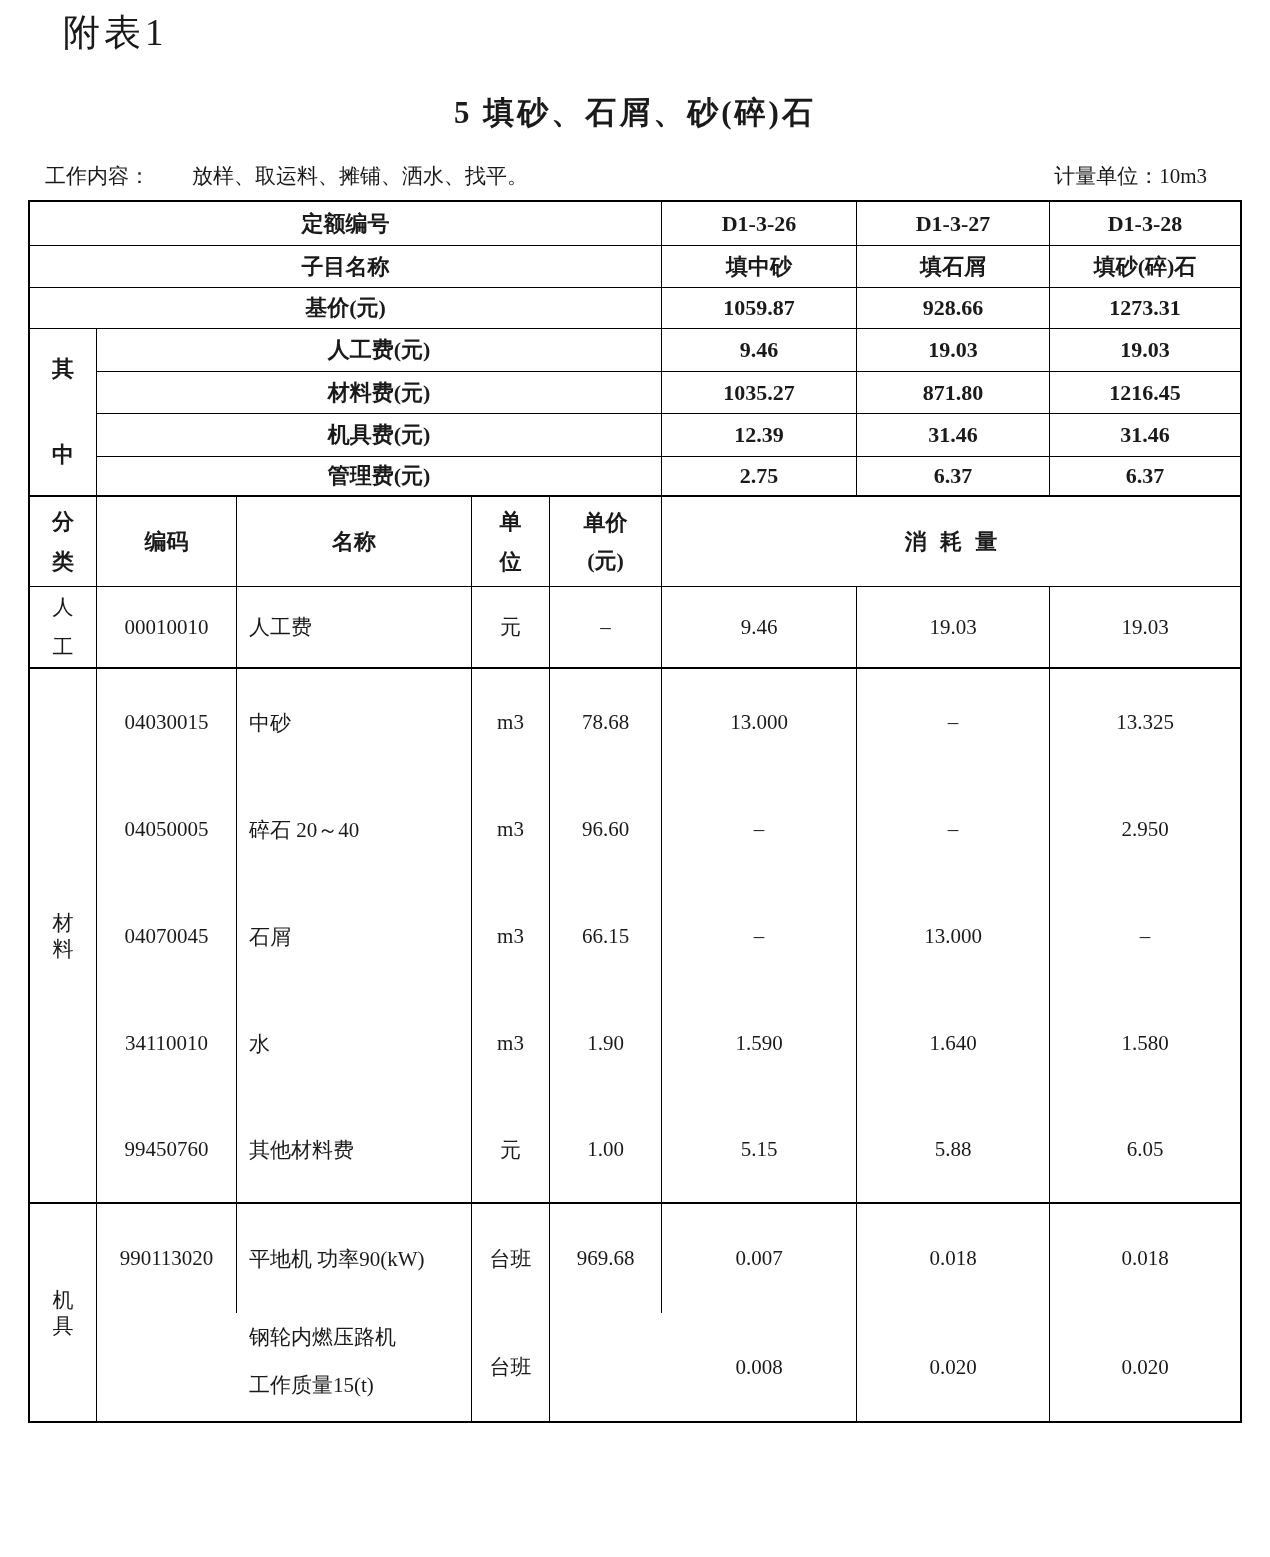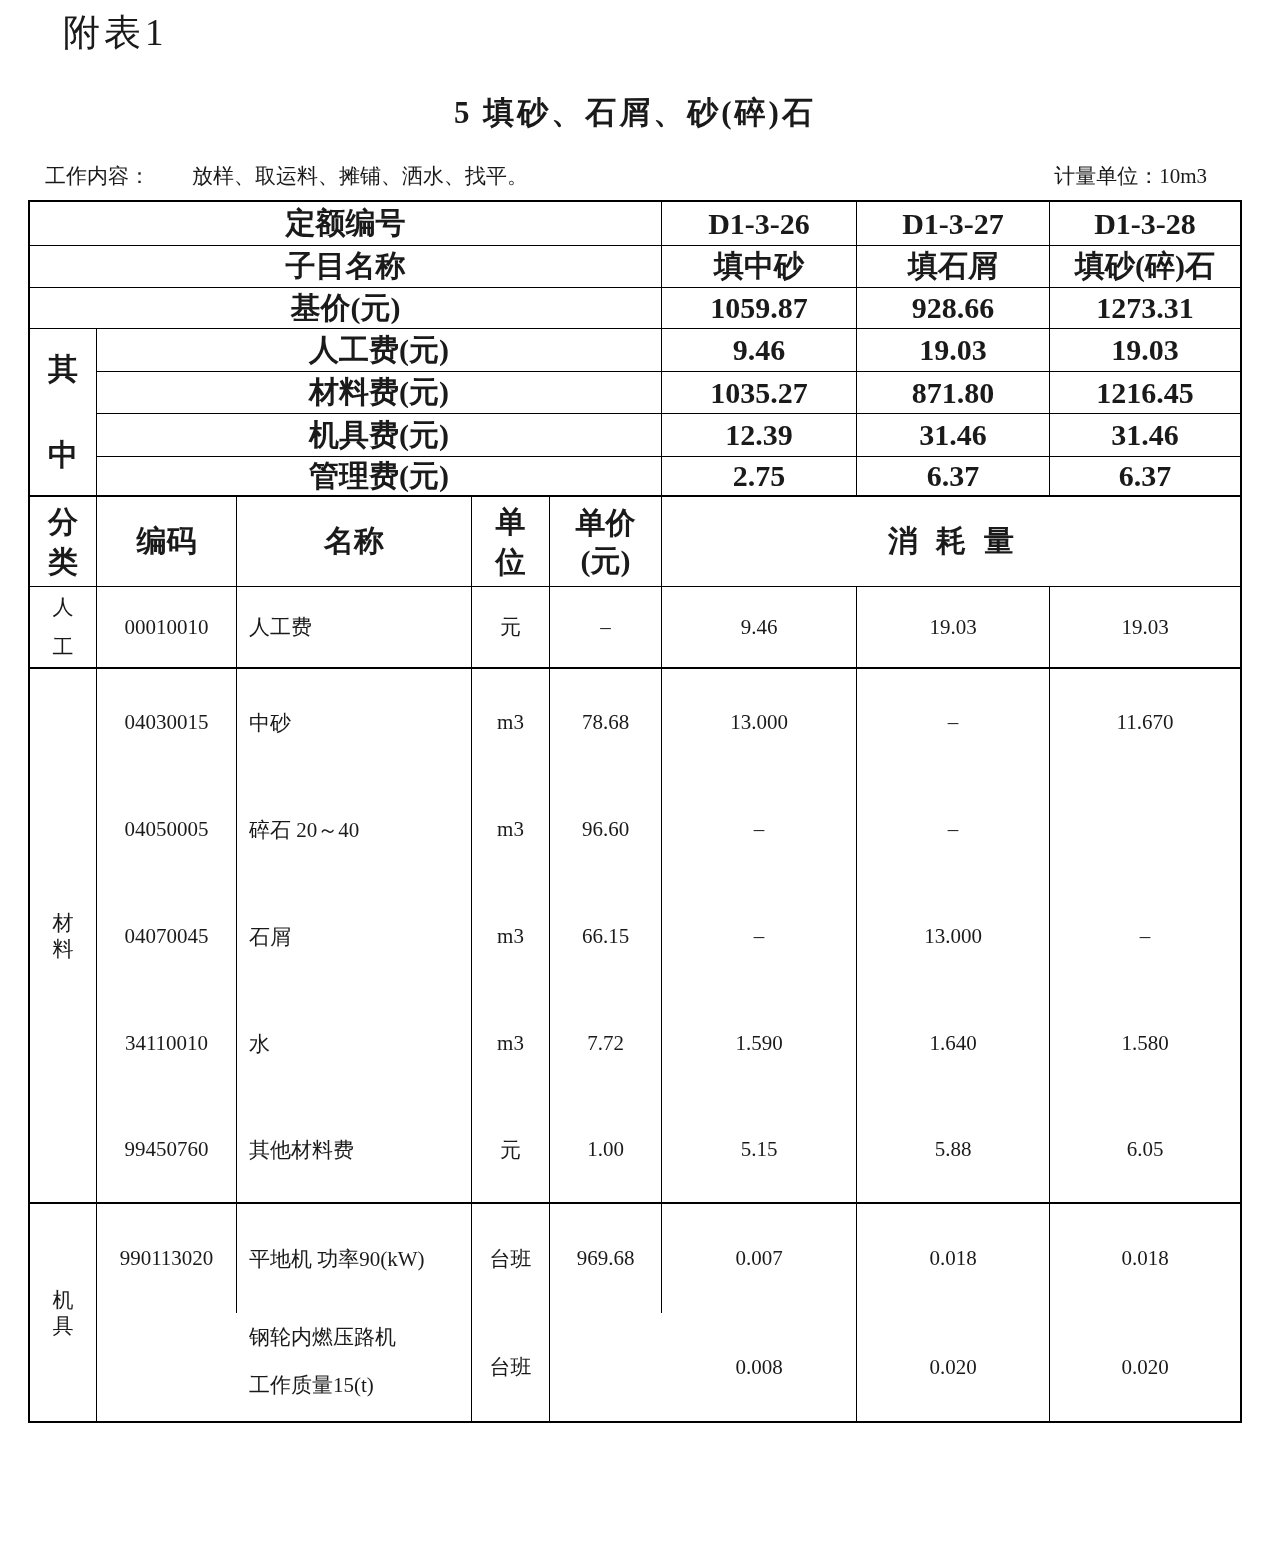--- a/index.html
+++ b/index.html
@@ -17,21 +17,21 @@
   .quota-table {
     position:absolute; left:28px; top:200px;
     display:grid;
     grid-template-columns:67px 140px 235px 78px 112px 195px 193px 190px;
     grid-template-rows:44px 42px 41px 43px 42px 43px 40px 90px 82px 107px 107px 107px 107px 107px 109px 108px;
     border:2px solid #000; font-size:21px;
   }
   .cell { display:flex; align-items:center; justify-content:center;
           border-right:1px solid #000; border-bottom:1px solid #000;
           box-sizing:border-box; text-align:center; }
-  .hdr { font-weight:bold; font-size:30px; }
+  .hdr { font-weight:bold; font-size:22px; }
   .left { justify-content:flex-start; padding-left:12px; text-align:left; }
   .no-r { border-right:none; }
   .no-b { border-bottom:none; }
   .thick-b { border-bottom-width:2px; }
   .vstack { width:1.1em; word-break:break-all; line-height:40px; text-align:center; }
   .gap-xl { line-height:86px; }
   .gap-lg { line-height:26px; }
   .two-line { flex-direction:column; line-height:38px; }
   .name-two-line { flex-direction:column; align-items:flex-start; line-height:48px; }
   .spaced { letter-spacing:0.6em; text-indent:0.6em; }
@@ -118,41 +118,42 @@
     <div class="cell thick-b" style="grid-area:10/1/15/2">
       <span class="vstack gap-lg">材料</span>
     </div>
 
     <div class="cell no-b" style="grid-area:10/2">04030015</div>
     <div class="cell no-b left" style="grid-area:10/3">中砂</div>
     <div class="cell no-b" style="grid-area:10/4">m3</div>
     <div class="cell no-b" style="grid-area:10/5">78.68</div>
     <div class="cell no-b" style="grid-area:10/6">13.000</div>
     <div class="cell no-b" style="grid-area:10/7">–</div>
-    <div class="cell no-b no-r" style="grid-area:10/8">11.670</div>
+    <div class="cell no-b no-r" style="grid-area:10/8">13.325</div>
 
     <div class="cell no-b" style="grid-area:11/2">04050005</div>
     <div class="cell no-b left" style="grid-area:11/3">碎石 20～40</div>
     <div class="cell no-b" style="grid-area:11/4">m3</div>
     <div class="cell no-b" style="grid-area:11/5">96.60</div>
     <div class="cell no-b" style="grid-area:11/6">–</div>
     <div class="cell no-b" style="grid-area:11/7">–</div>
+    <div class="cell no-b no-r" style="grid-area:11/8">2.950</div>
 
     <div class="cell no-b" style="grid-area:12/2">04070045</div>
     <div class="cell no-b left" style="grid-area:12/3">石屑</div>
     <div class="cell no-b" style="grid-area:12/4">m3</div>
     <div class="cell no-b" style="grid-area:12/5">66.15</div>
     <div class="cell no-b" style="grid-area:12/6">–</div>
     <div class="cell no-b" style="grid-area:12/7">13.000</div>
     <div class="cell no-b no-r" style="grid-area:12/8">–</div>
 
     <div class="cell no-b" style="grid-area:13/2">34110010</div>
     <div class="cell no-b left" style="grid-area:13/3">水</div>
     <div class="cell no-b" style="grid-area:13/4">m3</div>
-    <div class="cell no-b" style="grid-area:13/5">7.72</div>
+    <div class="cell no-b" style="grid-area:13/5">1.90</div>
     <div class="cell no-b" style="grid-area:13/6">1.590</div>
     <div class="cell no-b" style="grid-area:13/7">1.640</div>
     <div class="cell no-b no-r" style="grid-area:13/8">1.580</div>
 
     <div class="cell thick-b" style="grid-area:14/2">99450760</div>
     <div class="cell thick-b left" style="grid-area:14/3">其他材料费</div>
     <div class="cell thick-b" style="grid-area:14/4">元</div>
     <div class="cell thick-b" style="grid-area:14/5">1.00</div>
     <div class="cell thick-b" style="grid-area:14/6">5.15</div>
     <div class="cell thick-b" style="grid-area:14/7">5.88</div>

